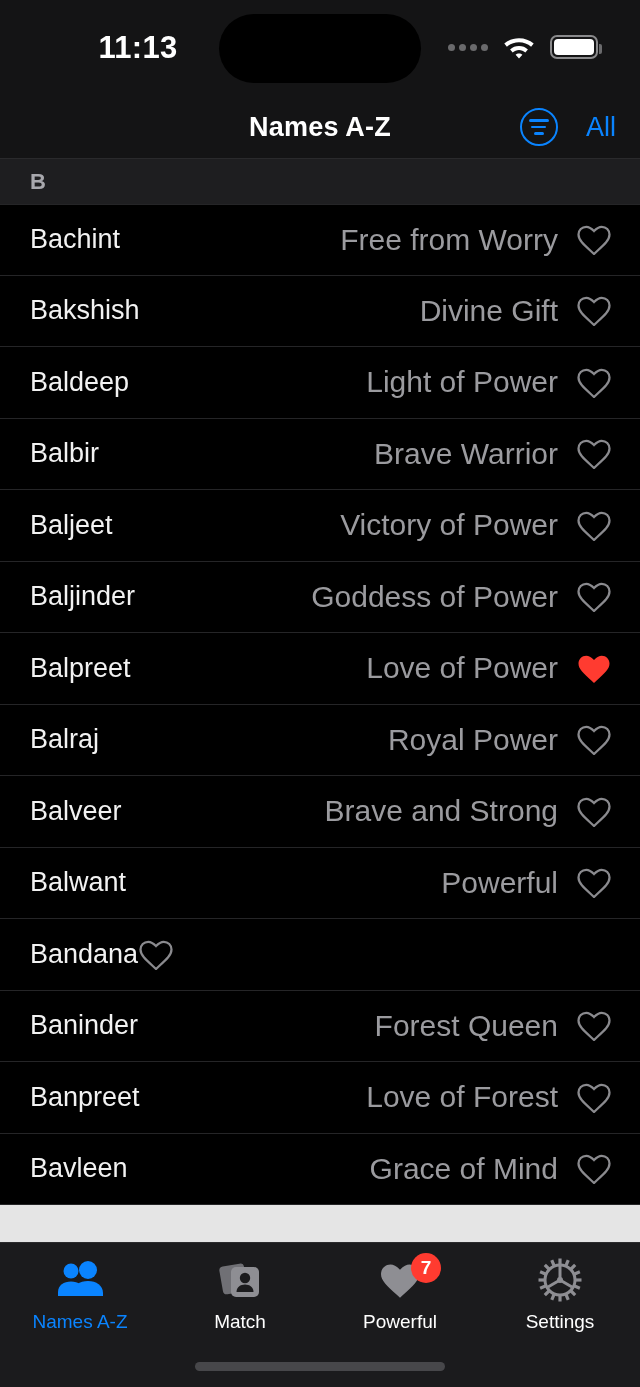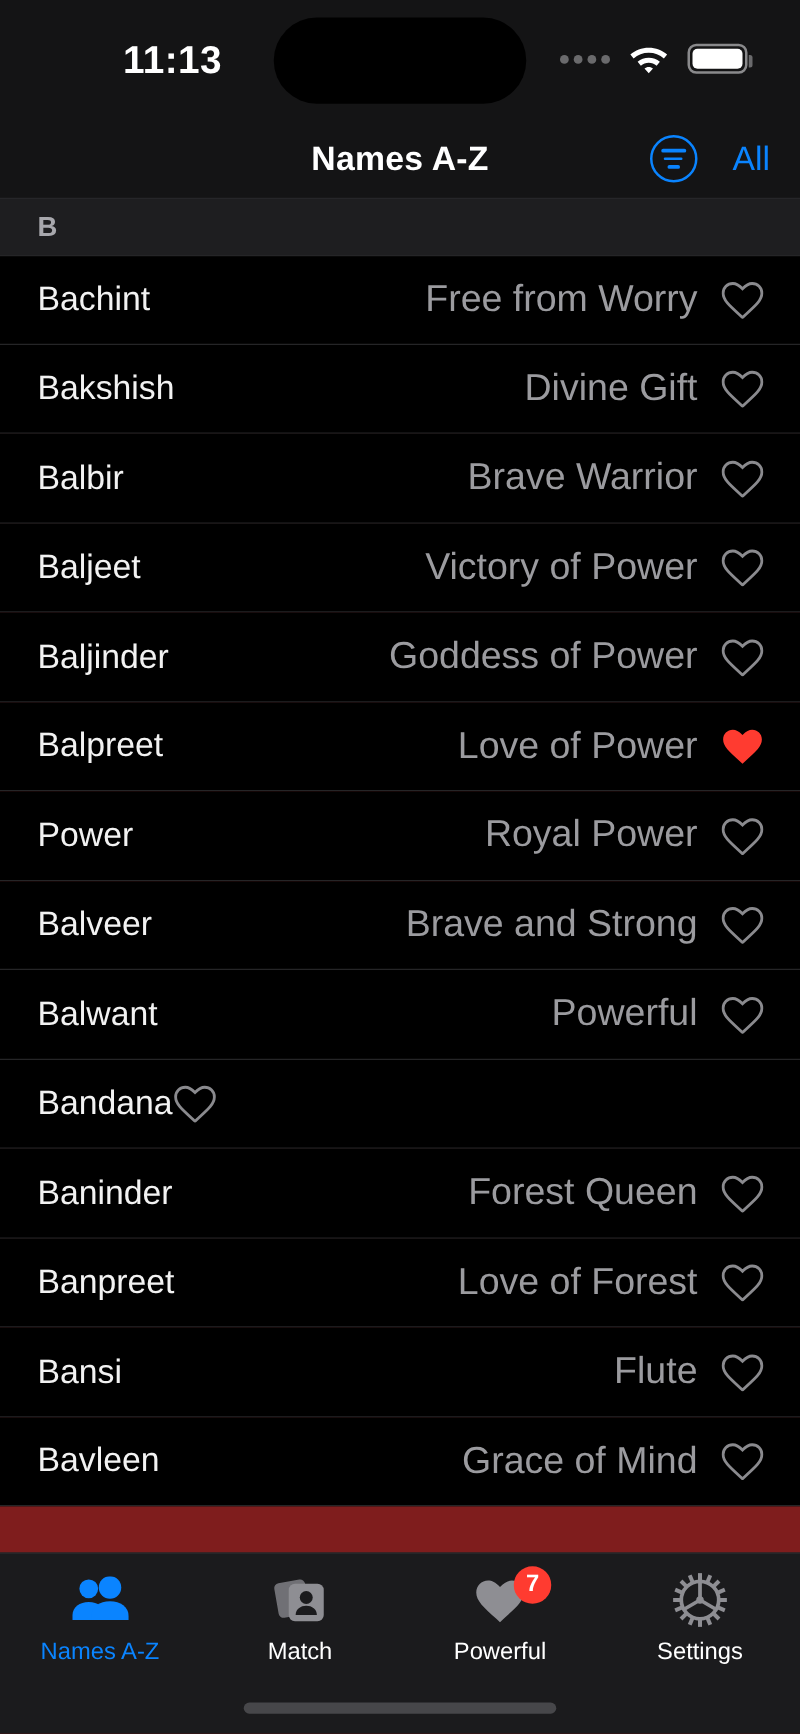--- a/index.html
+++ b/index.html
@@ -97,21 +97,21 @@
     display:flex; align-items:center;
     padding-left:30px;
   }
   .section-header span {
     color:#a8a8ad; font-size:22px; font-weight:bold;
   }
 
   
   .list {
     flex:1 1 auto;
-    background:#7f1d1d;
+    background:#e5e5e5;
     overflow:hidden;
     position:relative;
   }
   .row {
     height:71.5px;
     display:flex; align-items:center;
     padding:0 28px 0 30px;
     border-bottom:1px solid #252527;
     background:#000;
   }
@@ -222,20 +222,29 @@
       <div class="row">
         <div class="row-name">Bakshish</div>
         <div class="row-meaning">Divine Gift</div>
         <div class="heart-btn">
           <svg width="34" height="31" viewBox="0 0 24 22">
             <path d="M12 21.3l-1.7-1.6C4.3 14.3 1 11.3 1 7.5 1 4.4 3.4 2 6.5 2 8.2 2 9.9 2.8 12 5 14.1 2.8 15.8 2 17.5 2 20.6 2 23 4.4 23 7.5c0 3.8-3.3 6.8-9.3 12.2L12 21.3z" fill="none" stroke="#8a8a8e" stroke-width="1.6"></path>
           </svg>
         </div>
       </div>
       <div class="row">
+        <div class="row-name">Baldeep</div>
+        <div class="row-meaning">Light of Power</div>
+        <div class="heart-btn">
+          <svg width="34" height="31" viewBox="0 0 24 22">
+            <path d="M12 21.3l-1.7-1.6C4.3 14.3 1 11.3 1 7.5 1 4.4 3.4 2 6.5 2 8.2 2 9.9 2.8 12 5 14.1 2.8 15.8 2 17.5 2 20.6 2 23 4.4 23 7.5c0 3.8-3.3 6.8-9.3 12.2L12 21.3z" fill="none" stroke="#8a8a8e" stroke-width="1.6"></path>
+          </svg>
+        </div>
+      </div>
+      <div class="row">
         <div class="row-name">Balbir</div>
         <div class="row-meaning">Brave Warrior</div>
         <div class="heart-btn">
           <svg width="34" height="31" viewBox="0 0 24 22">
             <path d="M12 21.3l-1.7-1.6C4.3 14.3 1 11.3 1 7.5 1 4.4 3.4 2 6.5 2 8.2 2 9.9 2.8 12 5 14.1 2.8 15.8 2 17.5 2 20.6 2 23 4.4 23 7.5c0 3.8-3.3 6.8-9.3 12.2L12 21.3z" fill="none" stroke="#8a8a8e" stroke-width="1.6"></path>
           </svg>
         </div>
       </div>
       <div class="row">
         <div class="row-name">Baljeet</div>
@@ -258,21 +267,21 @@
       <div class="row">
         <div class="row-name">Balpreet</div>
         <div class="row-meaning">Love of Power</div>
         <div class="heart-btn">
           <svg width="34" height="31" viewBox="0 0 24 22">
             <path d="M12 21.3l-1.7-1.6C4.3 14.3 1 11.3 1 7.5 1 4.4 3.4 2 6.5 2 8.2 2 9.9 2.8 12 5 14.1 2.8 15.8 2 17.5 2 20.6 2 23 4.4 23 7.5c0 3.8-3.3 6.8-9.3 12.2L12 21.3z" fill="#FF3B30"></path>
           </svg>
         </div>
       </div>
       <div class="row">
-        <div class="row-name">Power</div>
+        <div class="row-name">Balraj</div>
         <div class="row-meaning">Royal Power</div>
         <div class="heart-btn">
           <svg width="34" height="31" viewBox="0 0 24 22">
             <path d="M12 21.3l-1.7-1.6C4.3 14.3 1 11.3 1 7.5 1 4.4 3.4 2 6.5 2 8.2 2 9.9 2.8 12 5 14.1 2.8 15.8 2 17.5 2 20.6 2 23 4.4 23 7.5c0 3.8-3.3 6.8-9.3 12.2L12 21.3z" fill="none" stroke="#8a8a8e" stroke-width="1.6"></path>
           </svg>
         </div>
       </div>
       <div class="row">
         <div class="row-name">Balveer</div>
         <div class="row-meaning">Brave and Strong</div>
@@ -304,29 +313,20 @@
         <div class="row-meaning">Forest Queen</div>
         <div class="heart-btn">
           <svg width="34" height="31" viewBox="0 0 24 22">
             <path d="M12 21.3l-1.7-1.6C4.3 14.3 1 11.3 1 7.5 1 4.4 3.4 2 6.5 2 8.2 2 9.9 2.8 12 5 14.1 2.8 15.8 2 17.5 2 20.6 2 23 4.4 23 7.5c0 3.8-3.3 6.8-9.3 12.2L12 21.3z" fill="none" stroke="#8a8a8e" stroke-width="1.6"></path>
           </svg>
         </div>
       </div>
       <div class="row">
         <div class="row-name">Banpreet</div>
         <div class="row-meaning">Love of Forest</div>
-        <div class="heart-btn">
-          <svg width="34" height="31" viewBox="0 0 24 22">
-            <path d="M12 21.3l-1.7-1.6C4.3 14.3 1 11.3 1 7.5 1 4.4 3.4 2 6.5 2 8.2 2 9.9 2.8 12 5 14.1 2.8 15.8 2 17.5 2 20.6 2 23 4.4 23 7.5c0 3.8-3.3 6.8-9.3 12.2L12 21.3z" fill="none" stroke="#8a8a8e" stroke-width="1.6"></path>
-          </svg>
-        </div>
-      </div>
-      <div class="row">
-        <div class="row-name">Bansi</div>
-        <div class="row-meaning">Flute</div>
         <div class="heart-btn">
           <svg width="34" height="31" viewBox="0 0 24 22">
             <path d="M12 21.3l-1.7-1.6C4.3 14.3 1 11.3 1 7.5 1 4.4 3.4 2 6.5 2 8.2 2 9.9 2.8 12 5 14.1 2.8 15.8 2 17.5 2 20.6 2 23 4.4 23 7.5c0 3.8-3.3 6.8-9.3 12.2L12 21.3z" fill="none" stroke="#8a8a8e" stroke-width="1.6"></path>
           </svg>
         </div>
       </div>
       <div class="row">
         <div class="row-name">Bavleen</div>
         <div class="row-meaning">Grace of Mind</div>
         <div class="heart-btn">

